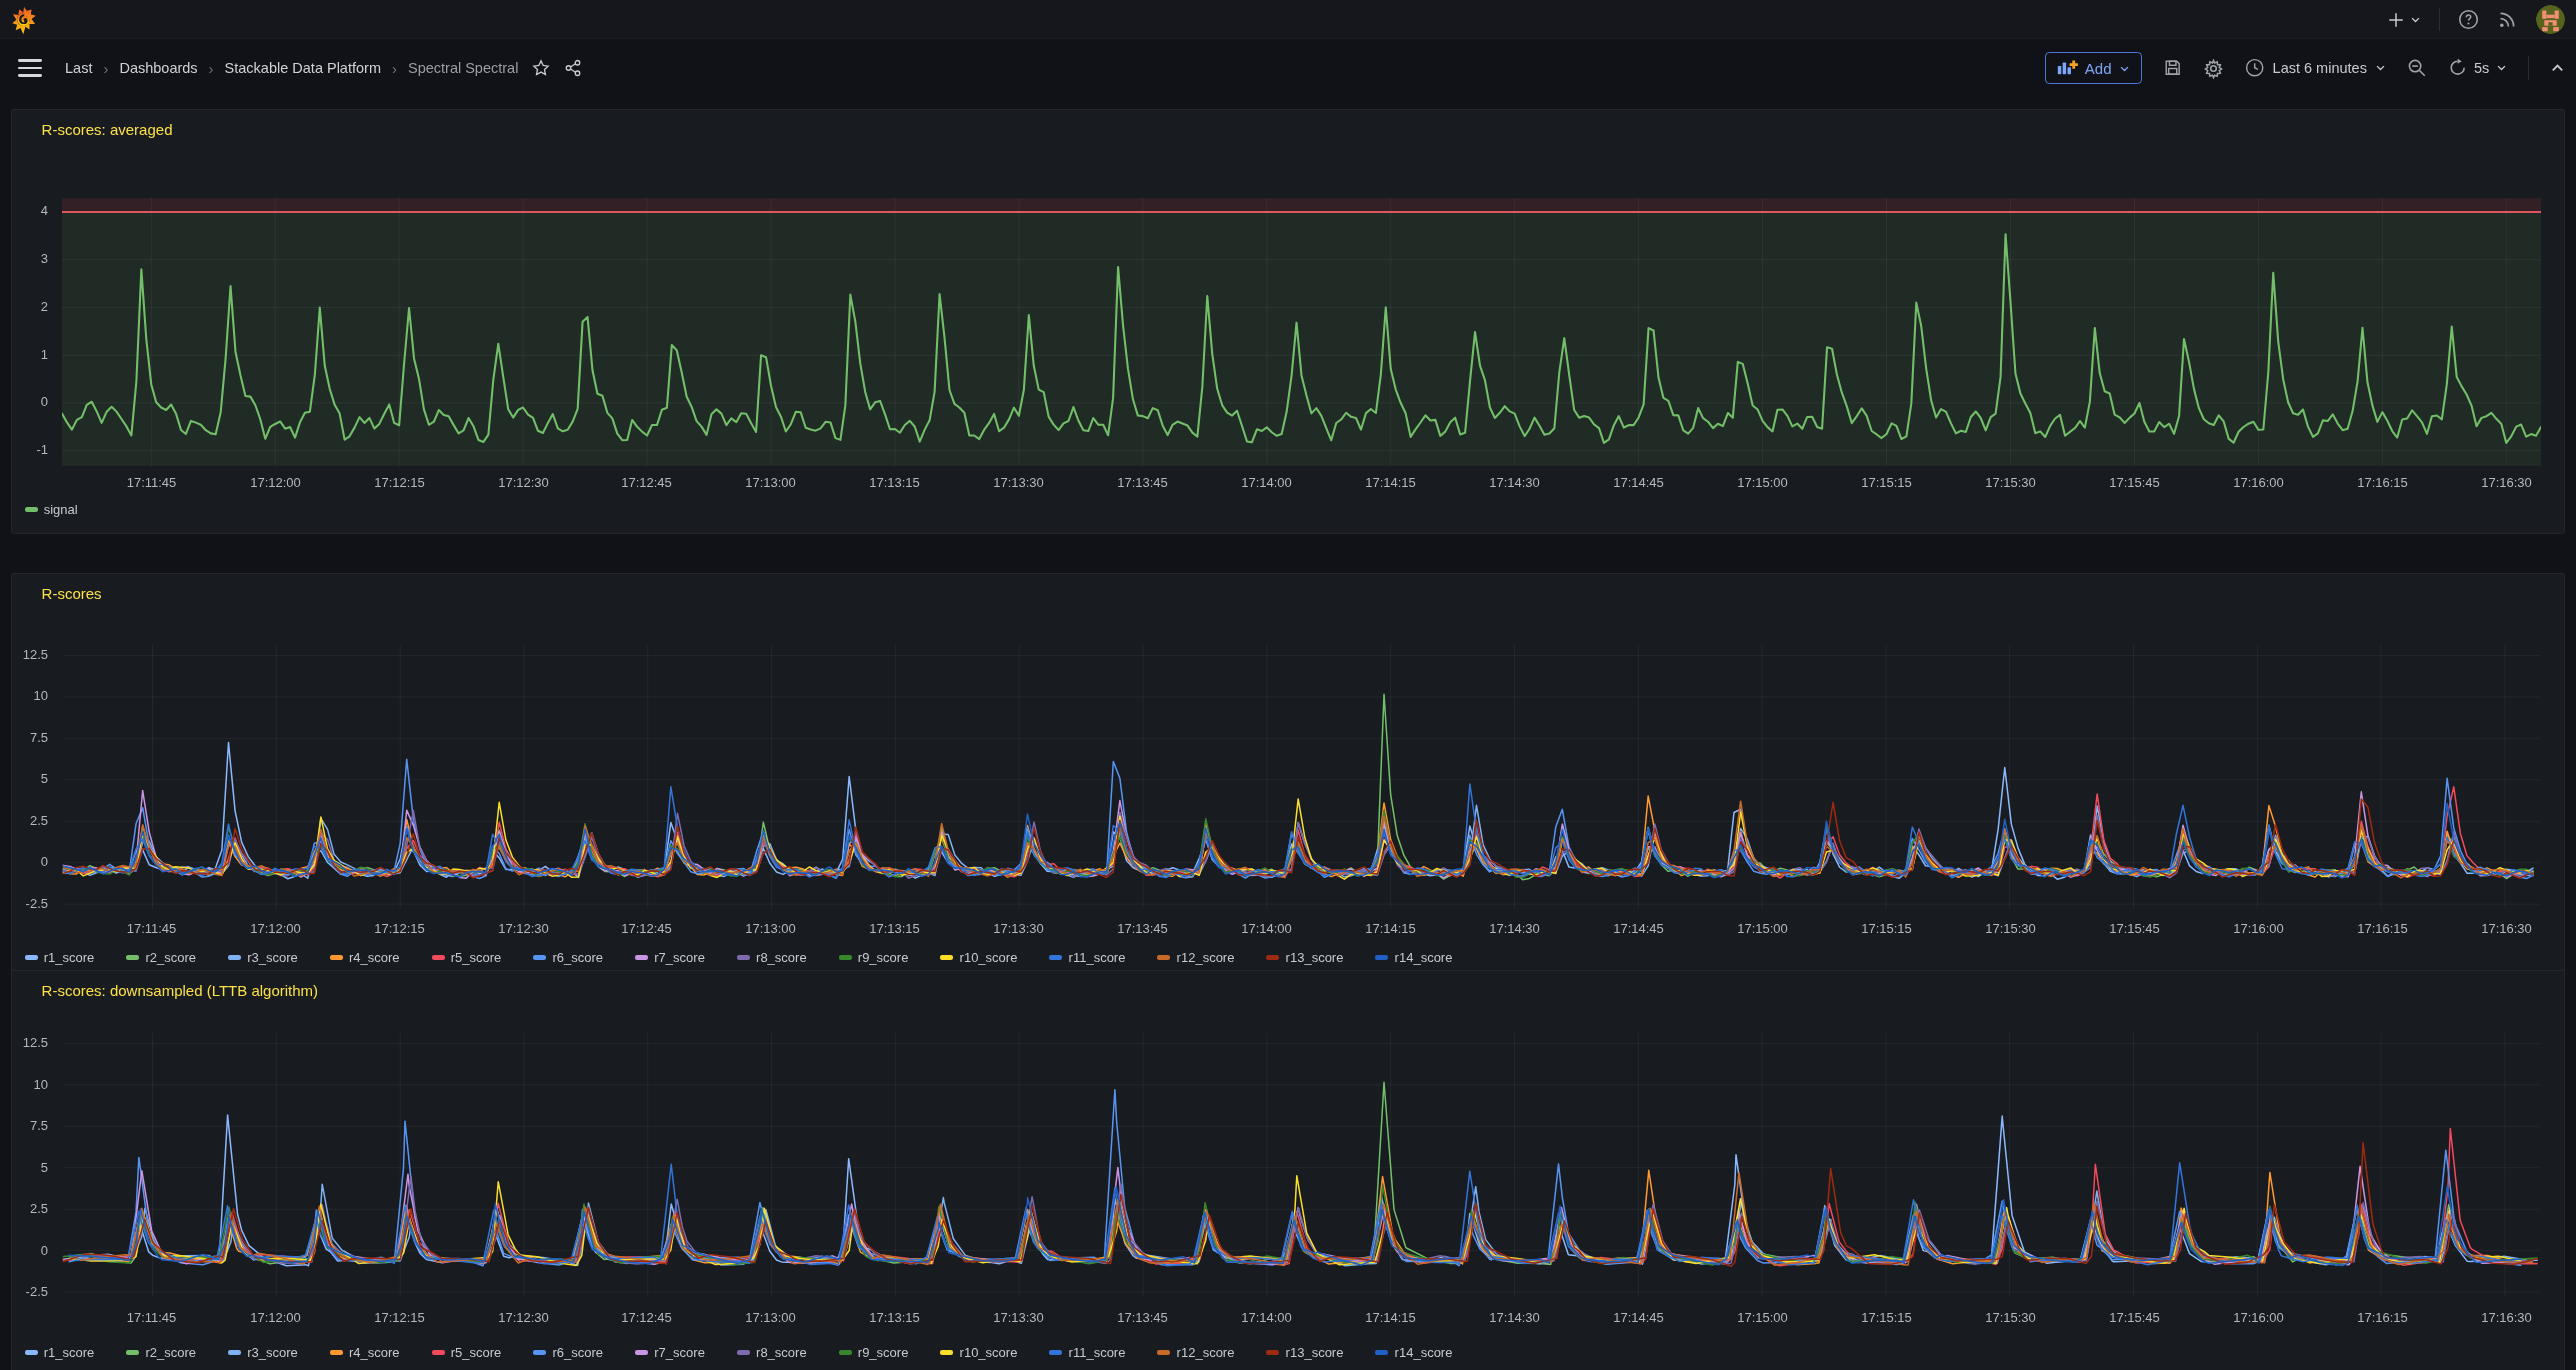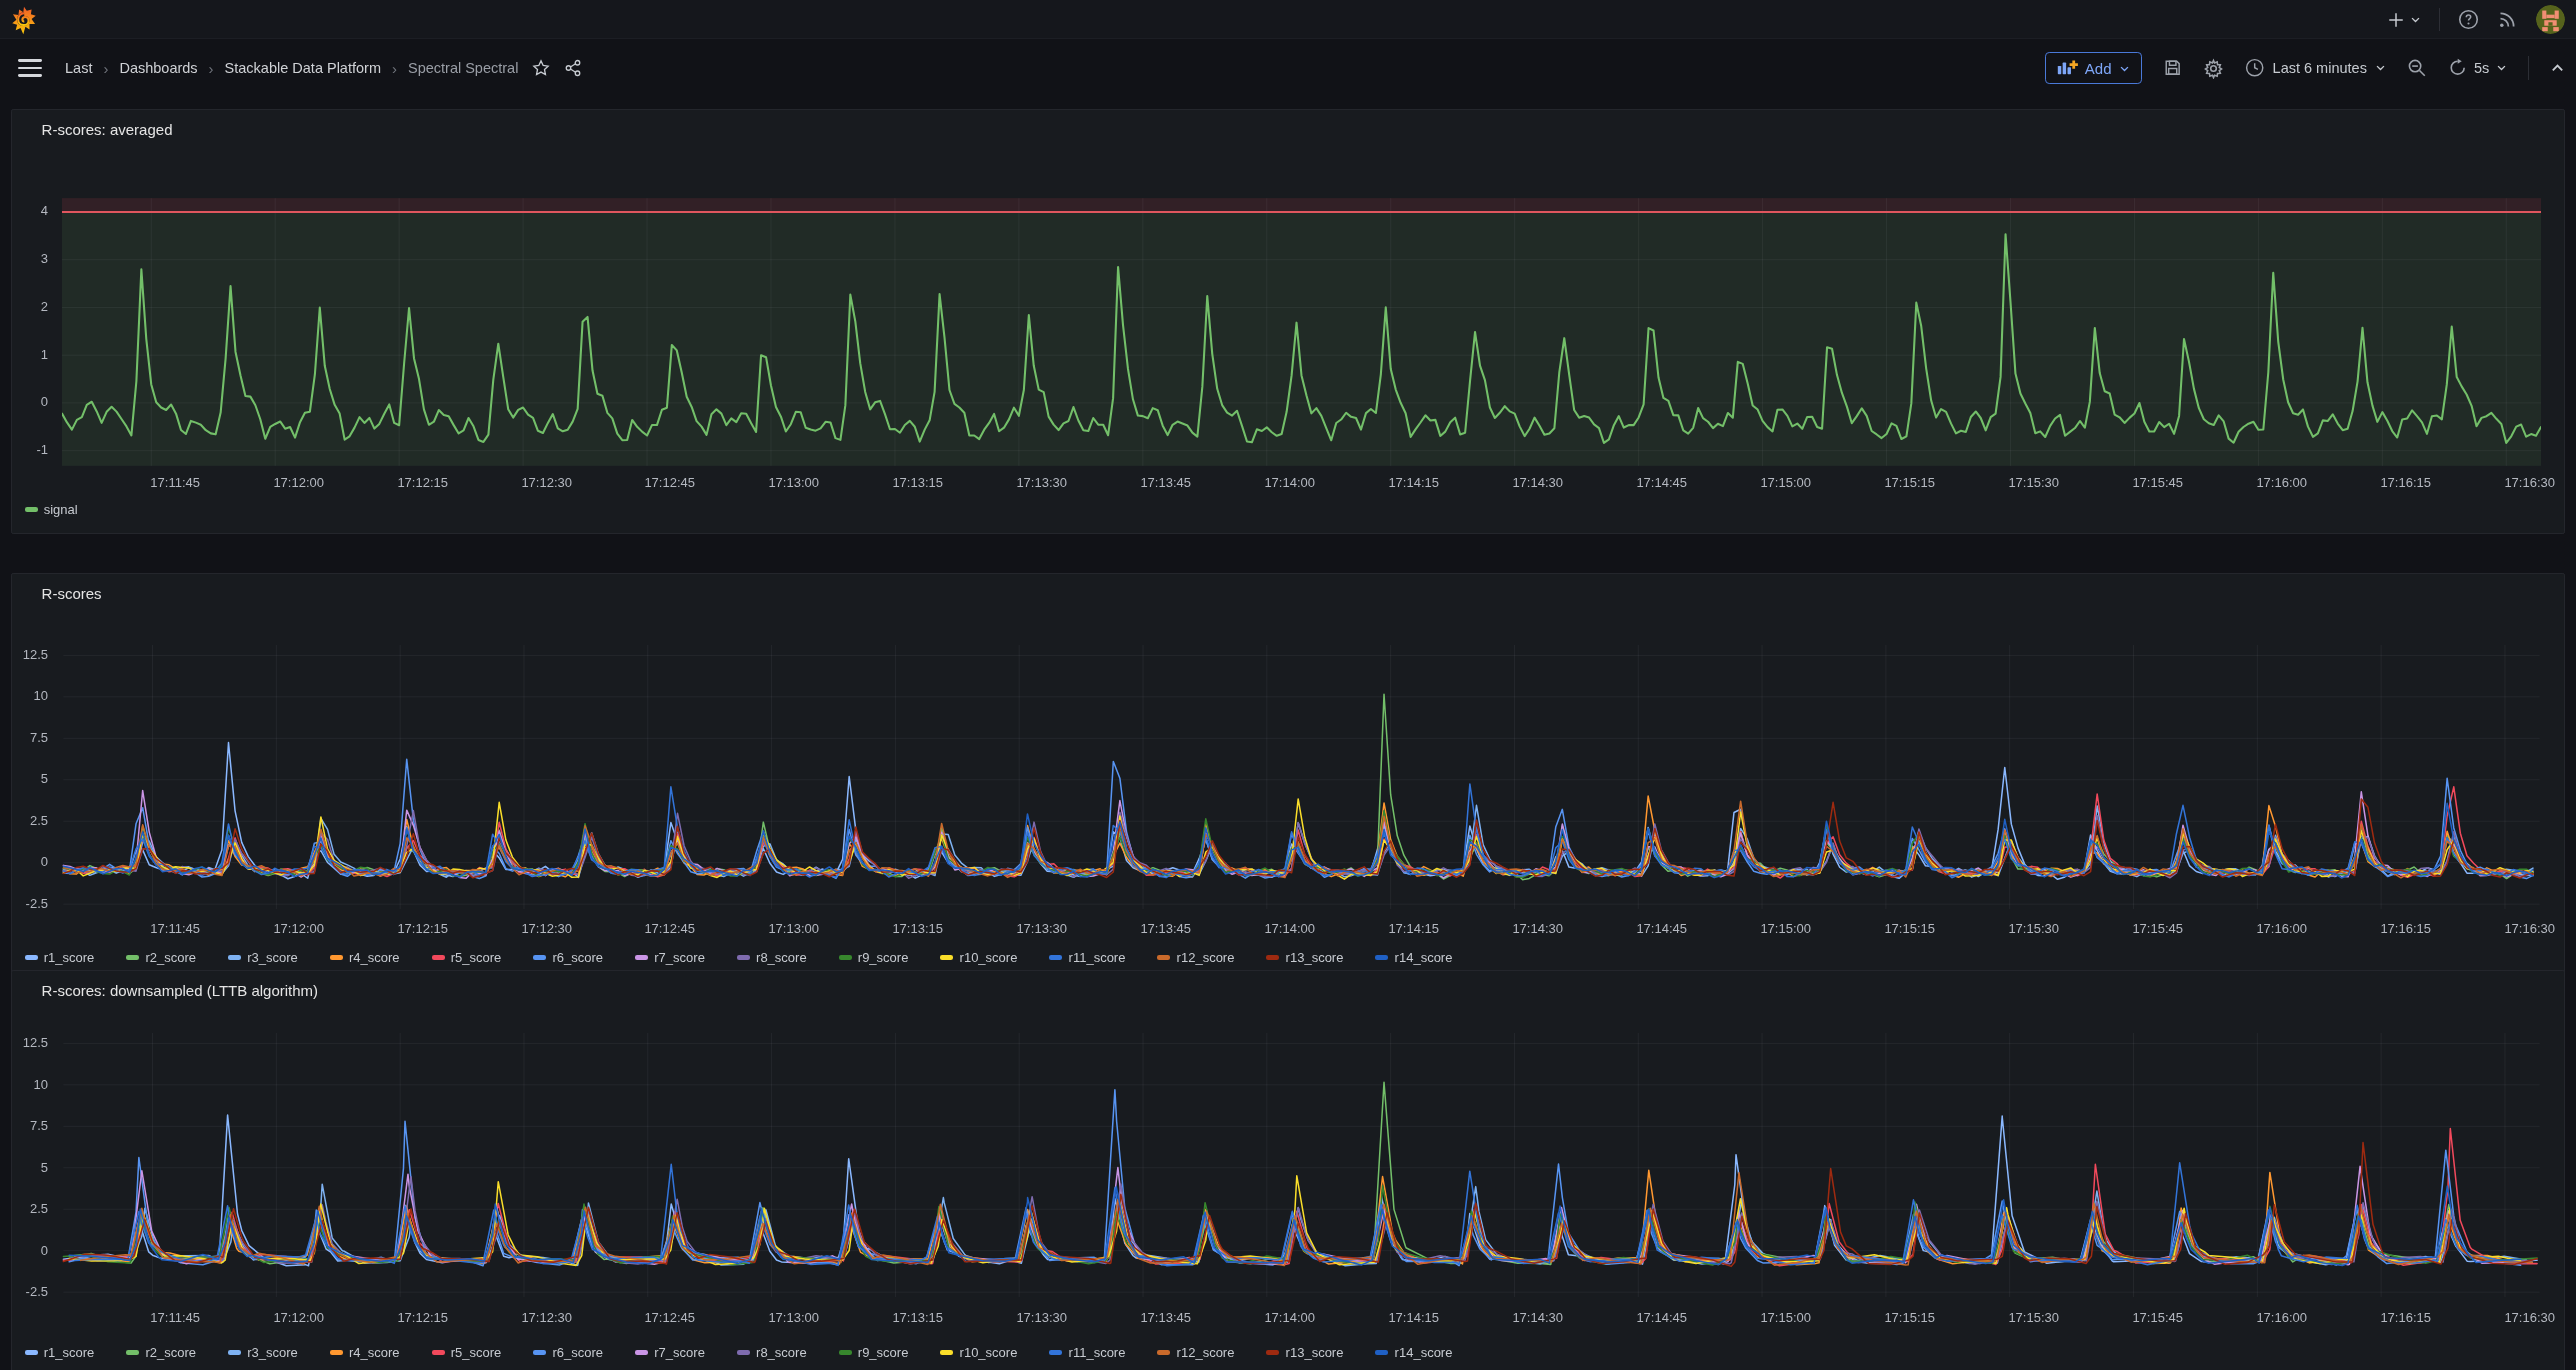--- a/index.html
+++ b/index.html
@@ -26,24 +26,24 @@
   .crumbs .sep { color:#70747C; font-size:15px; }
   .crumbs .current { color:#9A9EA6; }
   .crumb-icons { display:flex; align-items:center; gap:14px; margin-left:14px; }
   .row2-right { position:absolute; right:11px; top:39px; height:58px; display:flex; align-items:center; gap:21px; }
   .add-btn { display:flex; align-items:center; gap:7px; border:0.7px solid #4A79D9; border-radius:4.2px;
     height:32px; padding:0 11px; color:#7EA6F8; font-size:15px; font-weight:500; cursor:pointer; }
   .timepick { display:flex; align-items:center; gap:8.3px; color:#C7CBD1; font-size:14.5px; }
   .refresh { display:flex; align-items:center; gap:7px; color:#C7CBD1; font-size:14.5px; }
   .panel { position:absolute; left:11px; width:2554px; background:#181B1F;
     border:0.7px solid #24262C; border-radius:2.1px; }
-  .panel-title { position:absolute; left:16.6px; top:11px; font-size:15px; font-weight:500; color:#e5e5e5; cursor:pointer;padding-left:13px; }
+  .panel-title { position:absolute; left:16.6px; top:11px; font-size:15px; font-weight:500; color:#fde047; cursor:pointer;padding-left:13px; }
   .plot { position:absolute; }
   .ylab { position:absolute; width:43px; text-align:right; font-size:13px; color:#B4B8C0; padding-right:7px; }
-  .xlab { position:absolute; width:97px; text-align:right; font-size:13px; color:#B4B8C0; }
+  .xlab { position:absolute; width:97px; text-align:center; font-size:13px; color:#B4B8C0; }
   .legend { position:absolute; left:12.5px; display:flex; align-items:center; column-gap:32px; row-gap:2.8px; flex-wrap:wrap; }
   .legend .li { display:flex; align-items:center; gap:6.2px; font-size:13px; color:#C7CBD1; cursor:pointer; }
   .legend .sw { width:13px; height:4.2px; border-radius:2.1px; display:inline-block; }
 </style>
 </head>
 <body>
 
 <div class="topbar">
   <div class="logo">
     <svg width="28" height="29" viewBox="0 0 40 42">

